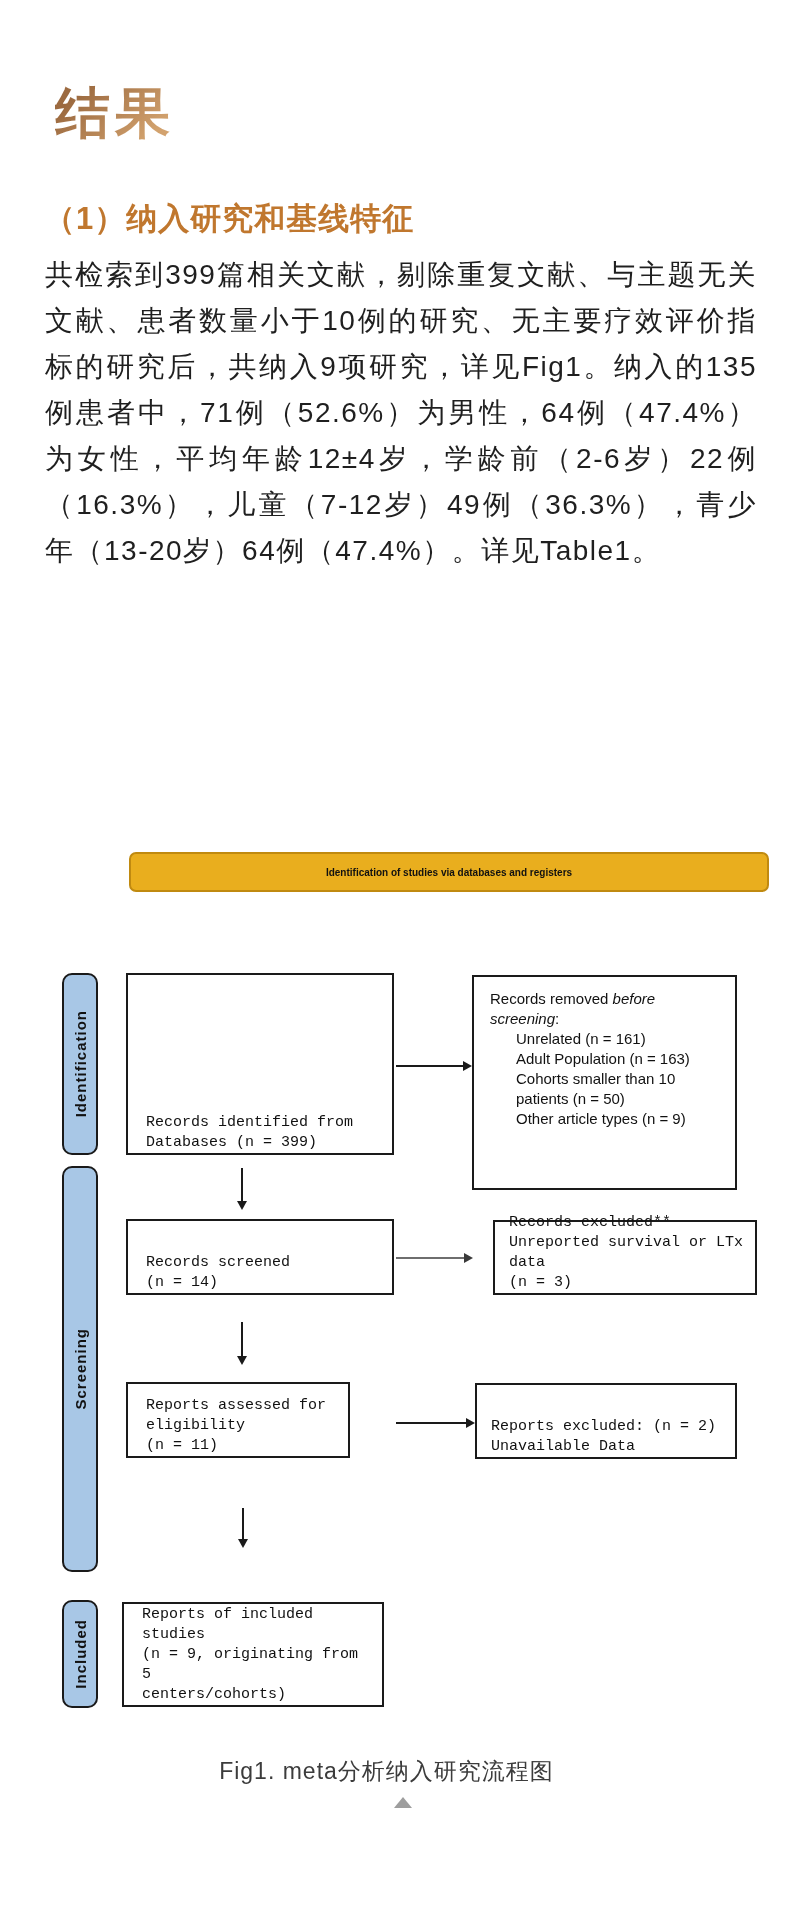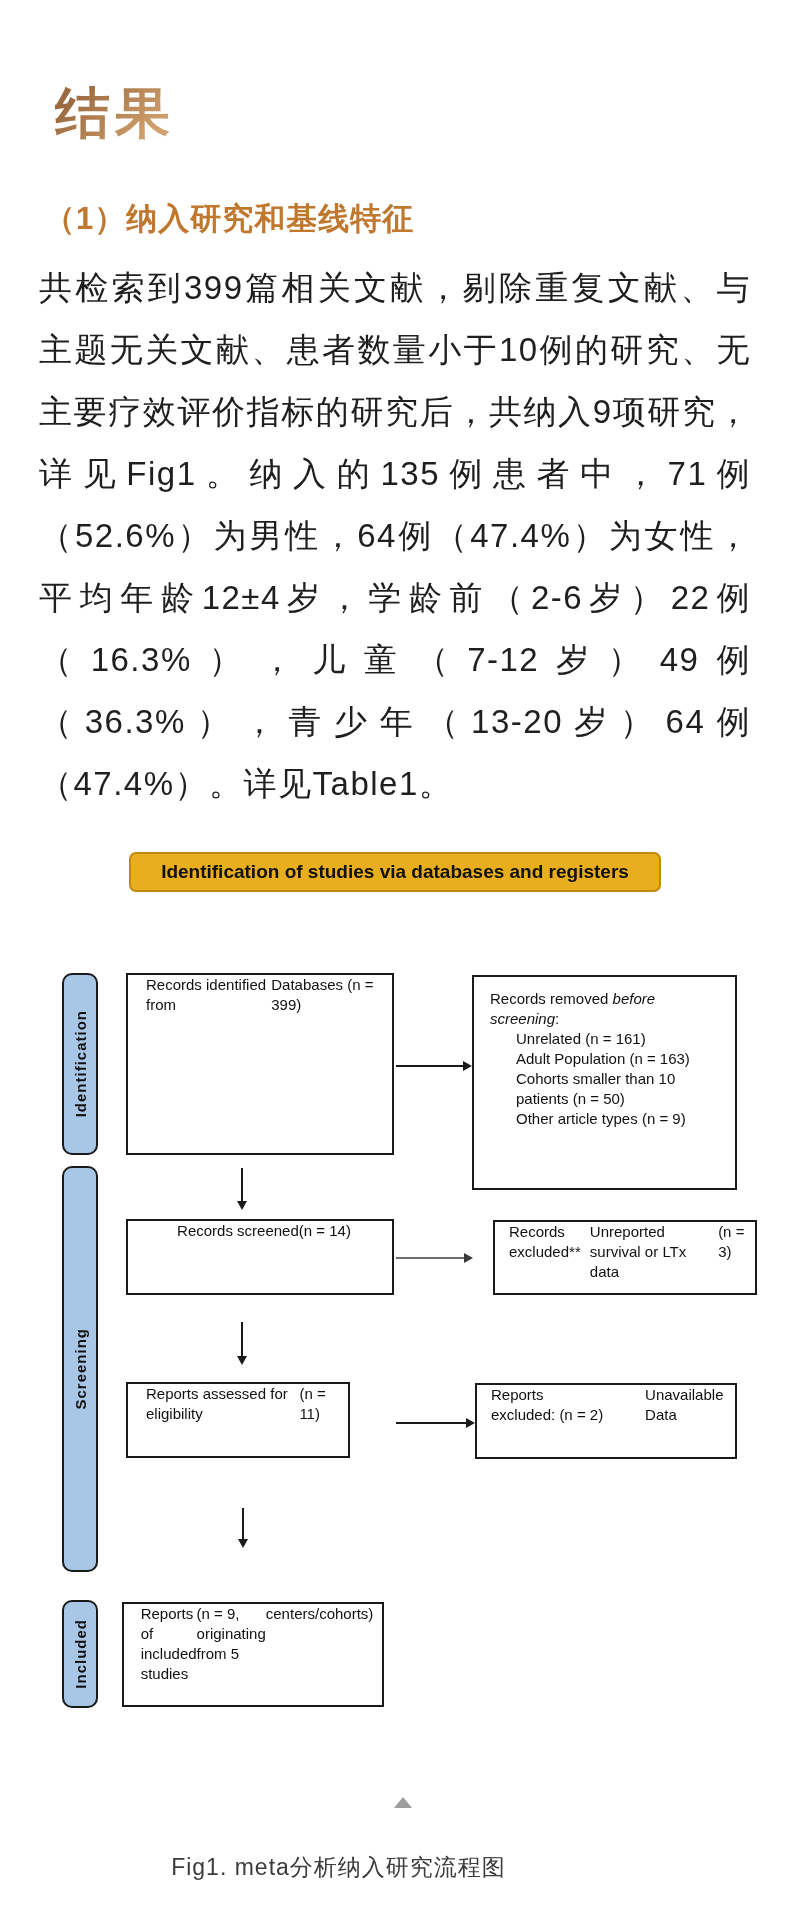--- a/index.html
+++ b/index.html
@@ -24,52 +24,52 @@
       -webkit-background-clip:text;background-clip:text;
       color:transparent;-webkit-text-fill-color:transparent;
     }
   }
   .section-heading{
     position:absolute; left:44px; top:172px;
     font-size:31px; font-weight:bold; letter-spacing:1px;
     color:var(--accent-heading,#c0772e);
   }
   .body-paragraph{
-    position:absolute; left:39px; top:224px; width:712px;
-    font-size:33px; line-height:62px; letter-spacing:1.5px;
+    position:absolute; left:45px; top:224px; width:712px;
+    font-size:28px; line-height:46px; letter-spacing:1.5px;
     color:#1f1f1f; text-align:justify;
   }
   
   .banner{
-    position:absolute; left:129px; top:852px; width:532px; height:40px;
+    position:absolute; left:129px; top:852px; width:640px; height:40px;
     background:var(--banner-bg,#e9ae1e);
     border:2px solid var(--banner-border,#c08a10);
     border-radius:7px; box-sizing:border-box;
     display:flex; align-items:center; justify-content:center;
-    font-size:19px; font-weight:bold; color:#111111;
+    font-size:10px; font-weight:bold; color:#111111;
   }
   .stage-bar{
     position:absolute; left:62px; width:36px;
     background:var(--stage-bg,#a8c7e6);
     border:2px solid var(--stage-border,#1a1a1a);
     border-radius:10px; box-sizing:border-box;
     display:flex; align-items:center; justify-content:center;
   }
   .stage-bar span{
     writing-mode:vertical-rl; transform:rotate(180deg);
     font-size:15px; font-weight:bold; color:#111111; letter-spacing:1px;
     white-space:nowrap;
   }
   .flow-box{
     position:absolute; background:#ffffff;
     border:2px solid var(--box-border,#1a1a1a);
     box-sizing:border-box; color:#111111;
     font-size:15px; line-height:20px;
   }
-  .flow-box.center{display:flex; flex-direction:row; justify-content:center; padding-left:18px; padding-right:10px;}
+  .flow-box.center{display:flex; flex-direction:column; justify-content:flex-end; padding-left:18px; padding-right:10px;font-family:Liberation Mono, monospace;}
   .flow-box.top{padding:12px 12px 8px 16px;}
   .flow-box .indent{margin-left:26px;}
   .em{font-style:italic;}
   
   .varrow{position:absolute; width:2px; background:var(--arrow,#1a1a1a);}
   .varrow::after{
     content:""; position:absolute; left:-4.5px; bottom:-8px;
     border-left:5.5px solid transparent; border-right:5.5px solid transparent;
     border-top:9px solid var(--arrow,#1a1a1a);
   }
@@ -83,22 +83,22 @@
   .harrow.gray::after{border-left-color:#3a3a3a;}
   
   .collapse-triangle{
     position:absolute; left:394px; top:1797px;
     width:0; height:0;
     border-left:9px solid transparent; border-right:9px solid transparent;
     border-bottom:11px solid #9e9e9e;
     cursor:pointer;
   }
   .fig-caption{
-    position:absolute; left:0; top:1852px; width:677px;
-    text-align:center; font-size:23px; color:#3c3c3c; letter-spacing:1px;
+    position:absolute; left:0; top:1756px; width:677px;
+    text-align:center; font-size:23px; color:#3c3c3c; letter-spacing:1px;padding-left:48px;
   }
 </style>
 </head>
 <body>
 
 <div class="page">
 
   <h1 class="doc-title">结果</h1>
 
   <h2 class="section-heading">（1）纳入研究和基线特征</h2>
@@ -141,21 +141,21 @@
       <div>Records excluded**</div>
       <div>Unreported survival or LTx data</div>
       <div>(n = 3)</div>
     </div>
 
     <div class="flow-box center" style="left:126px;top:1382px;width:224px;height:76px;">
       <div>Reports assessed for eligibility</div>
       <div>(n = 11)</div>
     </div>
 
-    <div class="flow-box center" style="left:475px;top:1383px;width:262px;height:76px;padding-left:14px;gap:36px;">
+    <div class="flow-box center" style="left:475px;top:1383px;width:262px;height:76px;padding-left:14px;">
       <div>Reports excluded: (n = 2)</div>
       <div>Unavailable Data</div>
     </div>
 
     <div class="flow-box center" style="left:122px;top:1602px;width:262px;height:105px;">
       <div>Reports of included studies</div>
       <div>(n = 9, originating from 5</div>
       <div>centers/cohorts)</div>
     </div>
 

